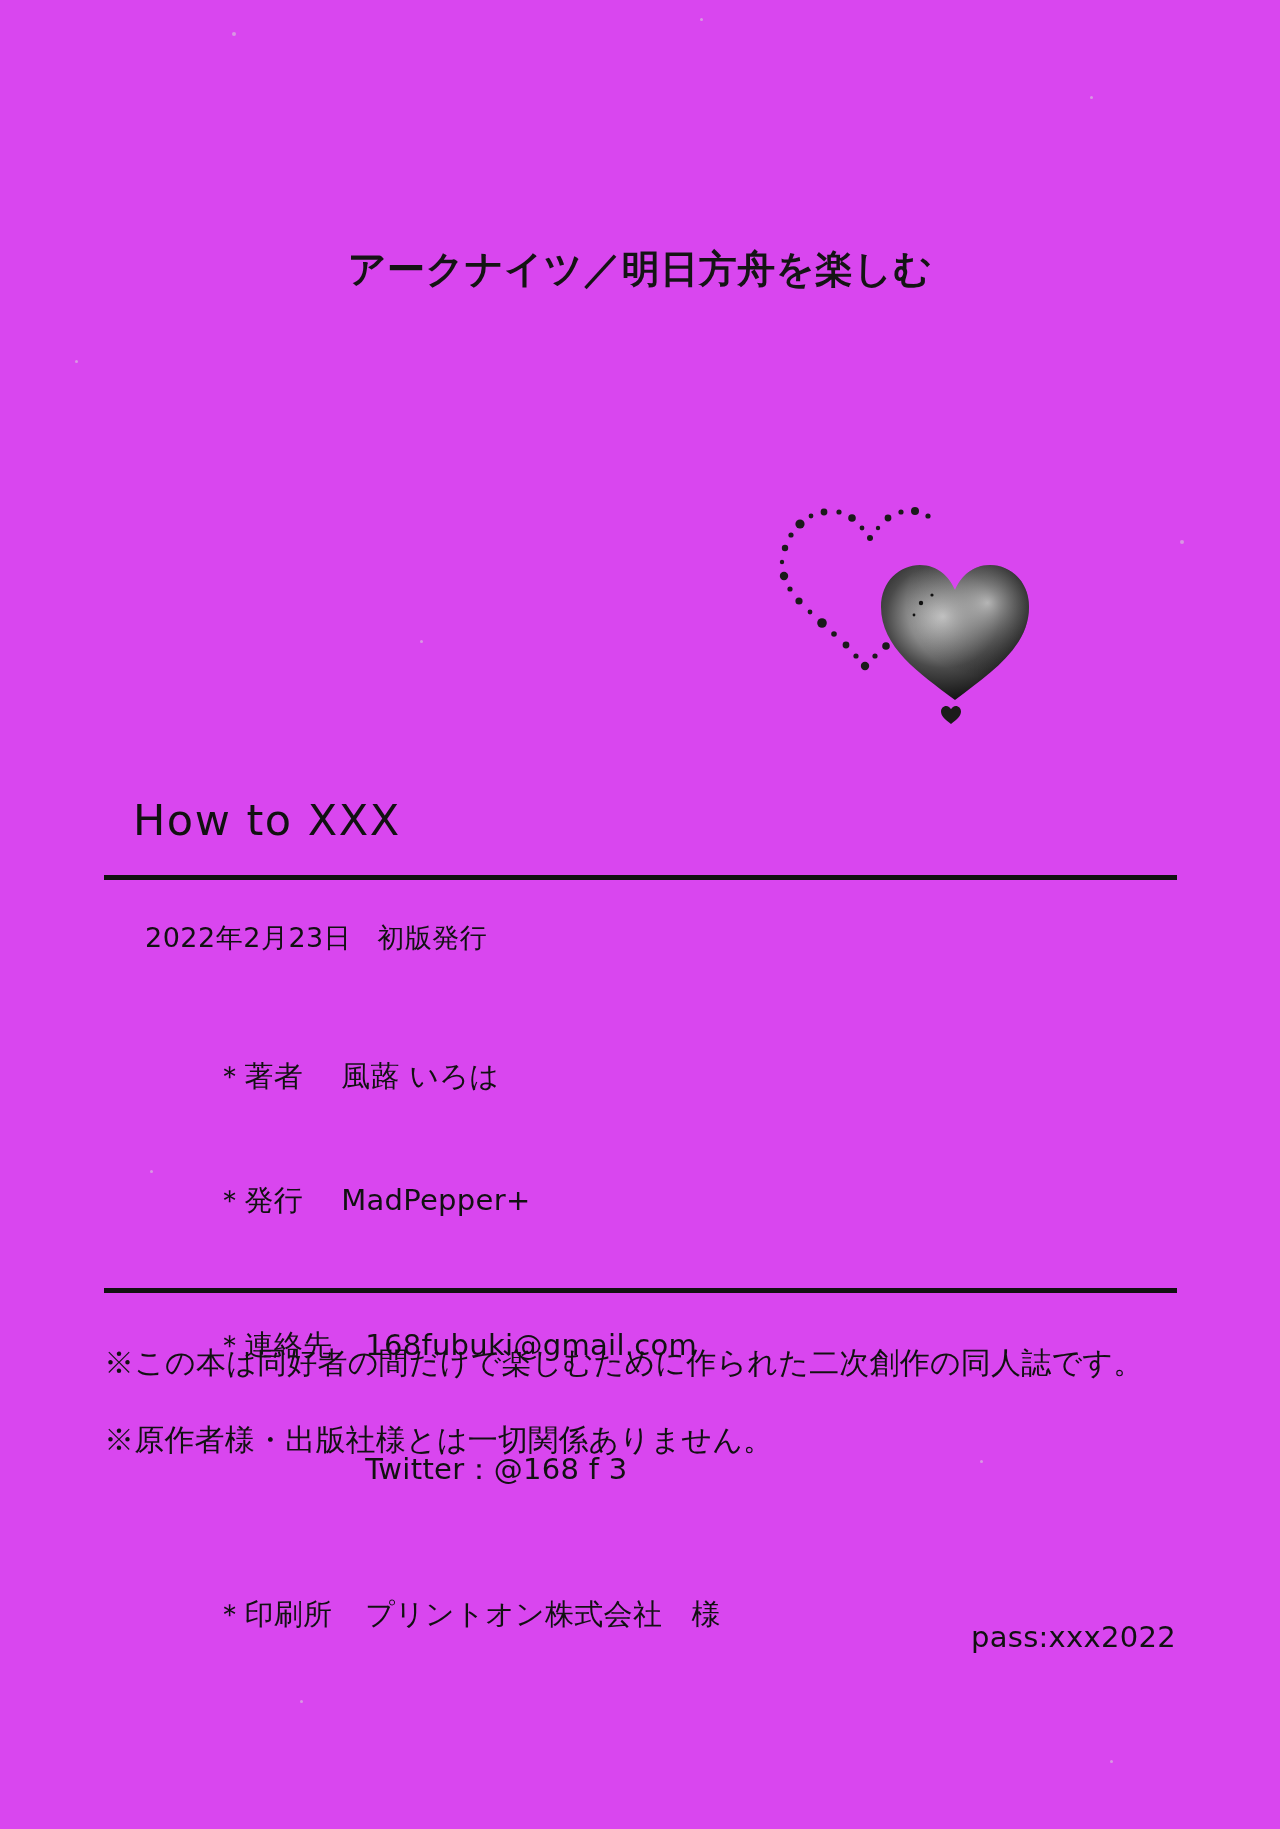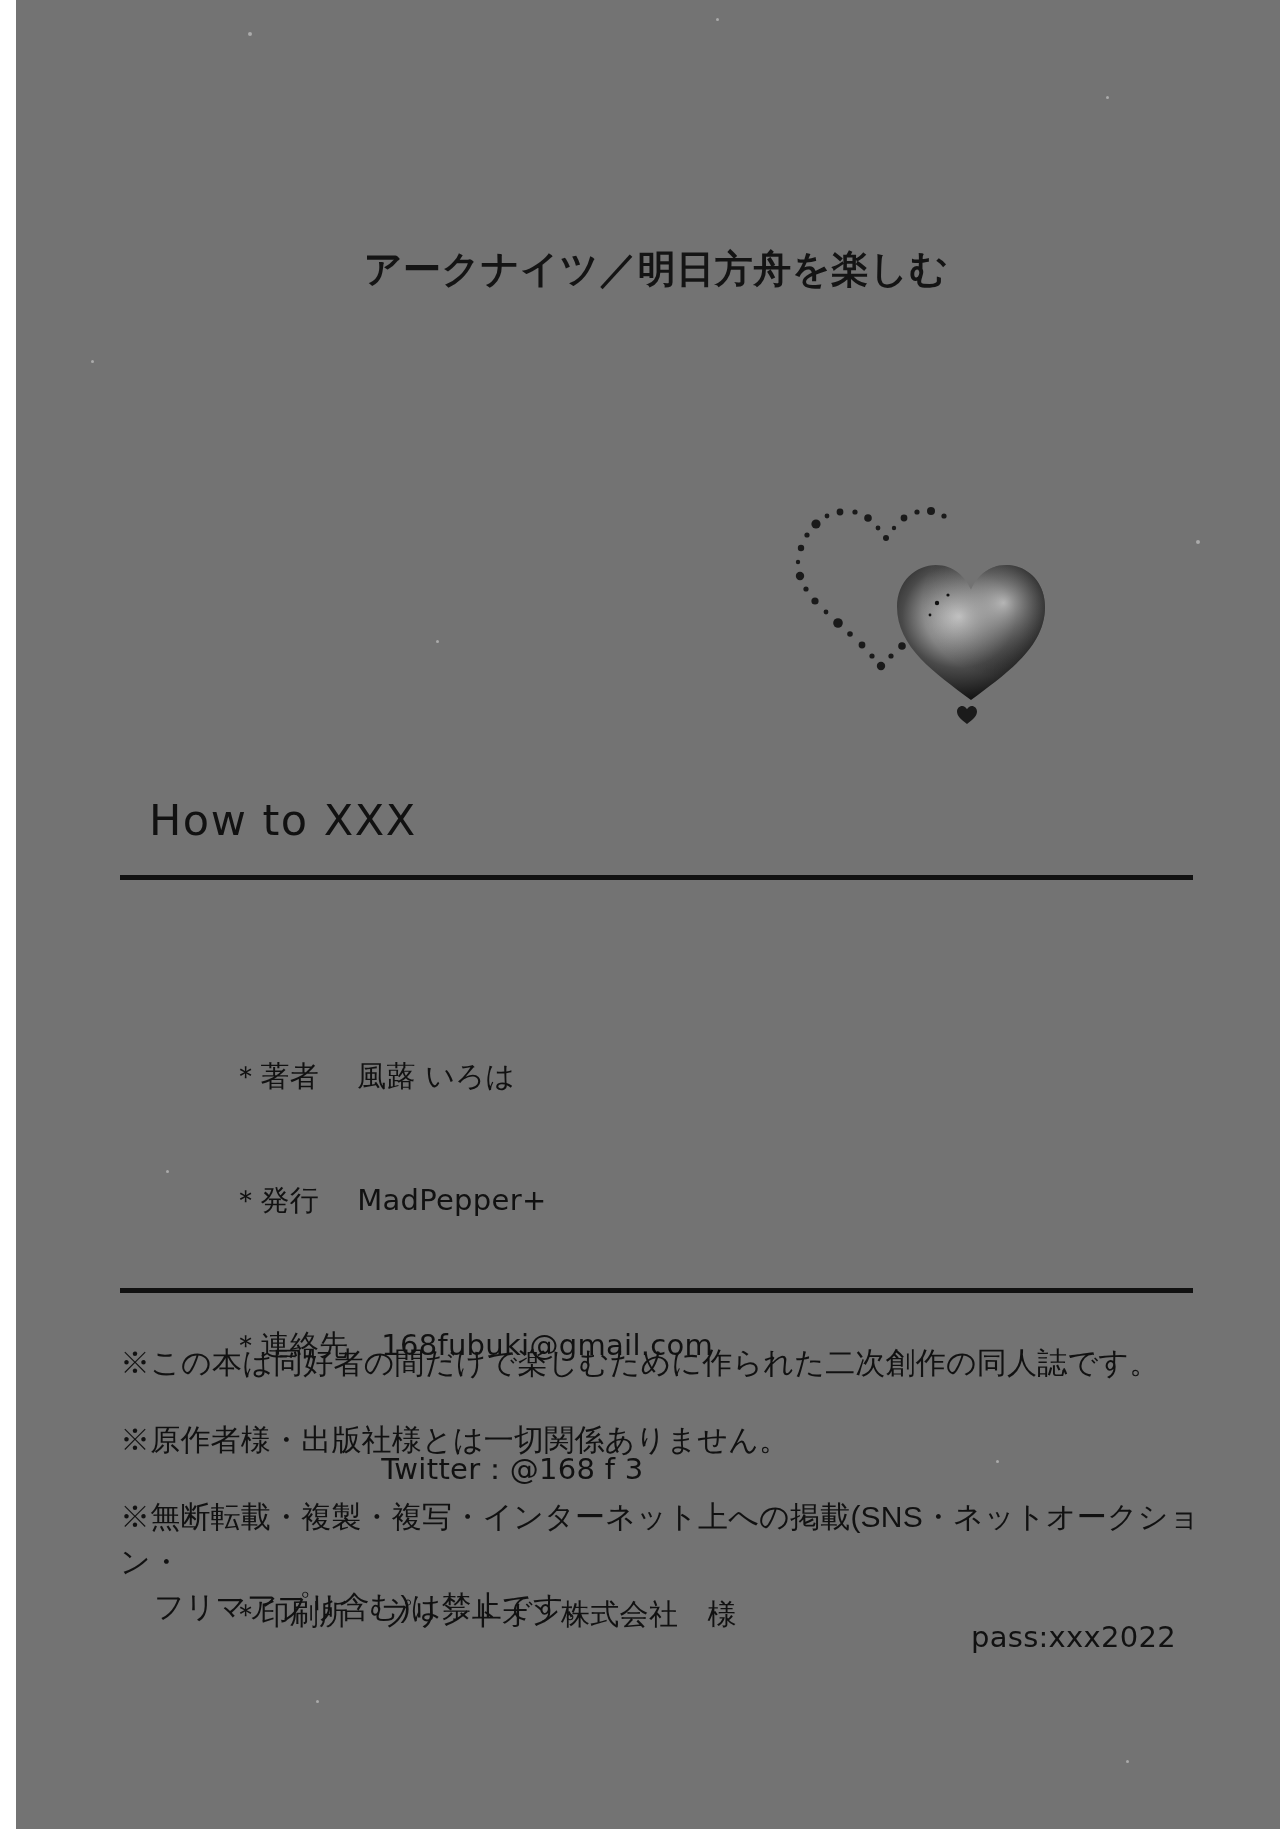--- a/index.html
+++ b/index.html
@@ -12,22 +12,21 @@
     height: 1829px;
     position: relative;
     font-family: "Liberation Sans", sans-serif;
     color: #111111;
     overflow: hidden;
   }
 
   .page {
     position: absolute;
     inset: 0;
-    background: #737373;
-    margin-left: 16px;
+    background: #d946ef;
   }
 
   
   .speck {
     position: absolute;
     background: #d9d9d9;
     border-radius: 50%;
     opacity: .55;
   }
 
@@ -226,20 +225,23 @@
 
     <svg class="mini-heart" viewBox="0 0 22 20">
       <path d="M11,19 C5,14.5 1,11 1,6.6 C1,3.4 3.4,1 6.2,1 C8.2,1 10,2.3 11,4.2 C12,2.3 13.8,1 15.8,1 C18.6,1 21,3.4 21,6.6 C21,11 17,14.5 11,19 Z" fill="#1b1b1b"></path>
     </svg>
   </div>
 
   <div class="title-howto">How to XXX</div>
 
   <div class="rule rule-top"></div>
 
+  <div class="pubdate">
+    <span>2022年2月23日</span><span class="gap"></span><span>初版発行</span>
+  </div>
 
   <div class="credits">
     <div class="row">
       <span class="lbl">＊著者</span><span>風蕗 いろは</span>
     </div>
     <div class="row">
       <span class="lbl">＊発行</span><span>MadPepper+</span>
     </div>
     <div class="blockgap"></div>
     <div class="row">
@@ -252,21 +254,17 @@
     <div class="row">
       <span class="lbl-wide">＊印刷所</span><span>プリントオン株式会社　様</span>
     </div>
   </div>
 
   <div class="rule rule-bottom"></div>
 
   <div class="notes">
     <p>※この本は同好者の間だけで楽しむために作られた二次創作の同人誌です。</p>
     <p>※原作者様・出版社様とは一切関係ありません。</p>
-    <p>
-      <span>※無断転載・複製・複写・インターネット上への掲載(SNS・ネットオークション・</span>
-      <span class="indent">フリマアプリ含む)は禁止です。</span>
-    </p>
   </div>
 
   <div class="pass">pass:xxx2022</div>
 
 </div>
 
 </body></html>

